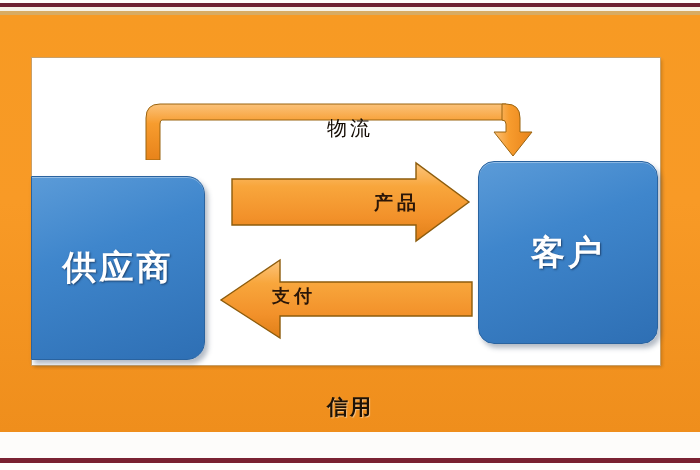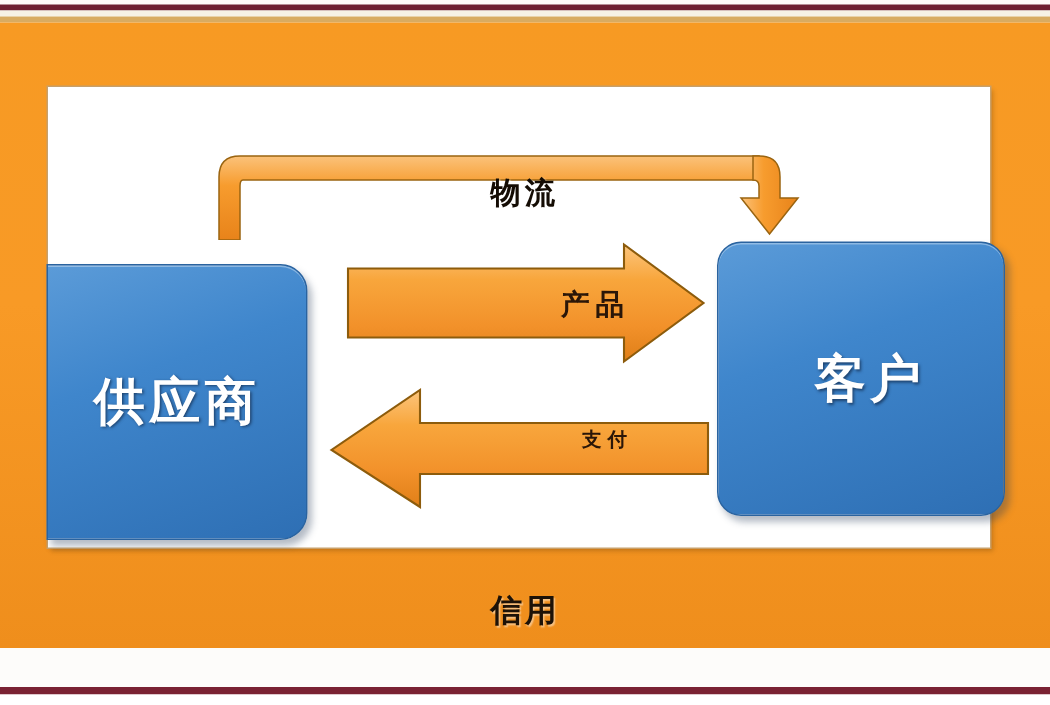--- a/index.html
+++ b/index.html
@@ -99,41 +99,40 @@
     width: 172px;
     height: 182px;
     border-radius: 0 18px 18px 0;
   }
   #entity-customer {
     left: 478px;
     top: 146px;
     width: 178px;
     height: 181px;
     border-radius: 16px;
-    padding-left: 12px;
   }
 
   
   #flow-logistics {
     position: absolute;
     left: 140px;
     top: 83px;
     width: 400px;
     height: 62px;
   }
   #flow-logistics svg { display: block; }
 
   #label-logistics {
     position: absolute;
     left: 265px;
     top: 100px;
     width: 170px;
     text-align: center;
     font-size: 20px;
-    font-weight: bold;
+    font-weight: normal;
     letter-spacing: 3px;
     color: #140c04;
     font-family: "DejaVu Serif", "Liberation Serif", serif;
     text-shadow: 1px 1px 1px rgba(255,255,255,0.55);
   }
 
   
   #flow-product {
     position: absolute;
     left: 230px;
@@ -160,22 +159,22 @@
     left: 218px;
     top: 243px;
     width: 256px;
     height: 82px;
   }
   #label-payment {
     position: absolute;
     left: 272px;
     top: 269px;
     width: 150px;
-    text-align: right;
-    font-size: 13px;
+    text-align: left;
+    font-size: 18px;
     font-weight: bold;
     letter-spacing: 4px;
     color: #2a1608;
     font-family: Liberation Mono, monospace;
   }
 </style>
 </head>
 <body>
 
 <div id="canvas">

